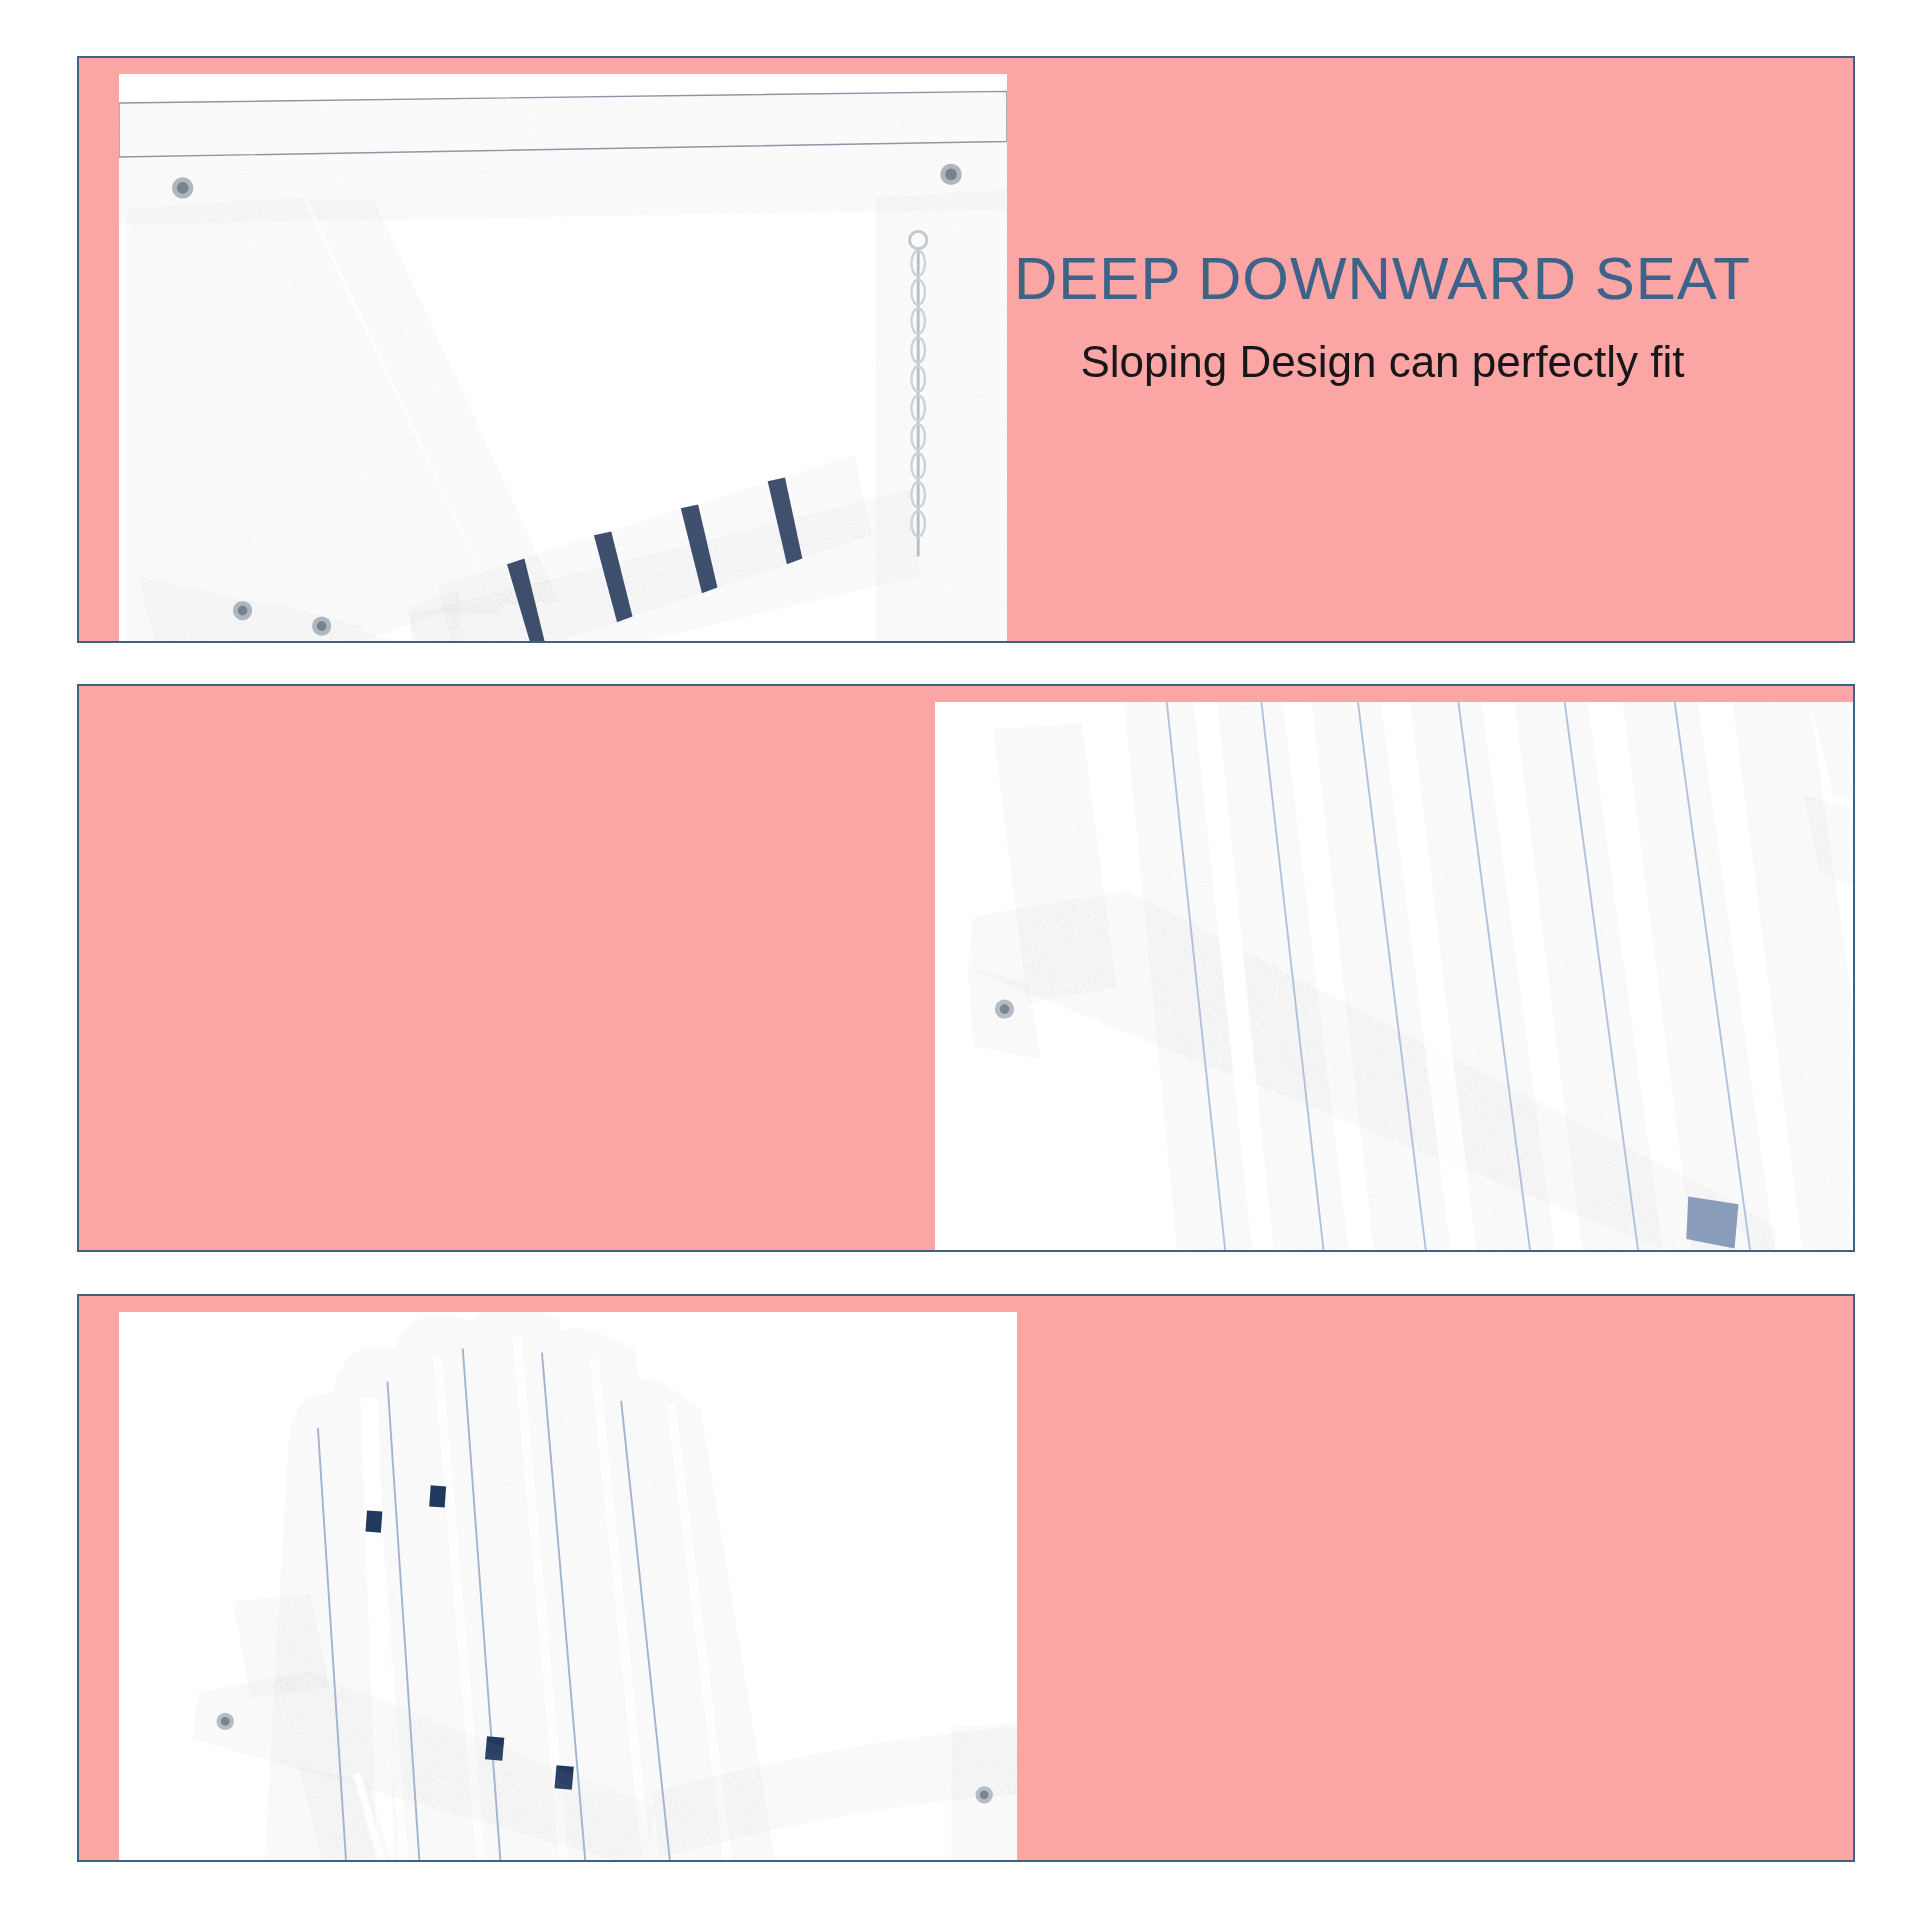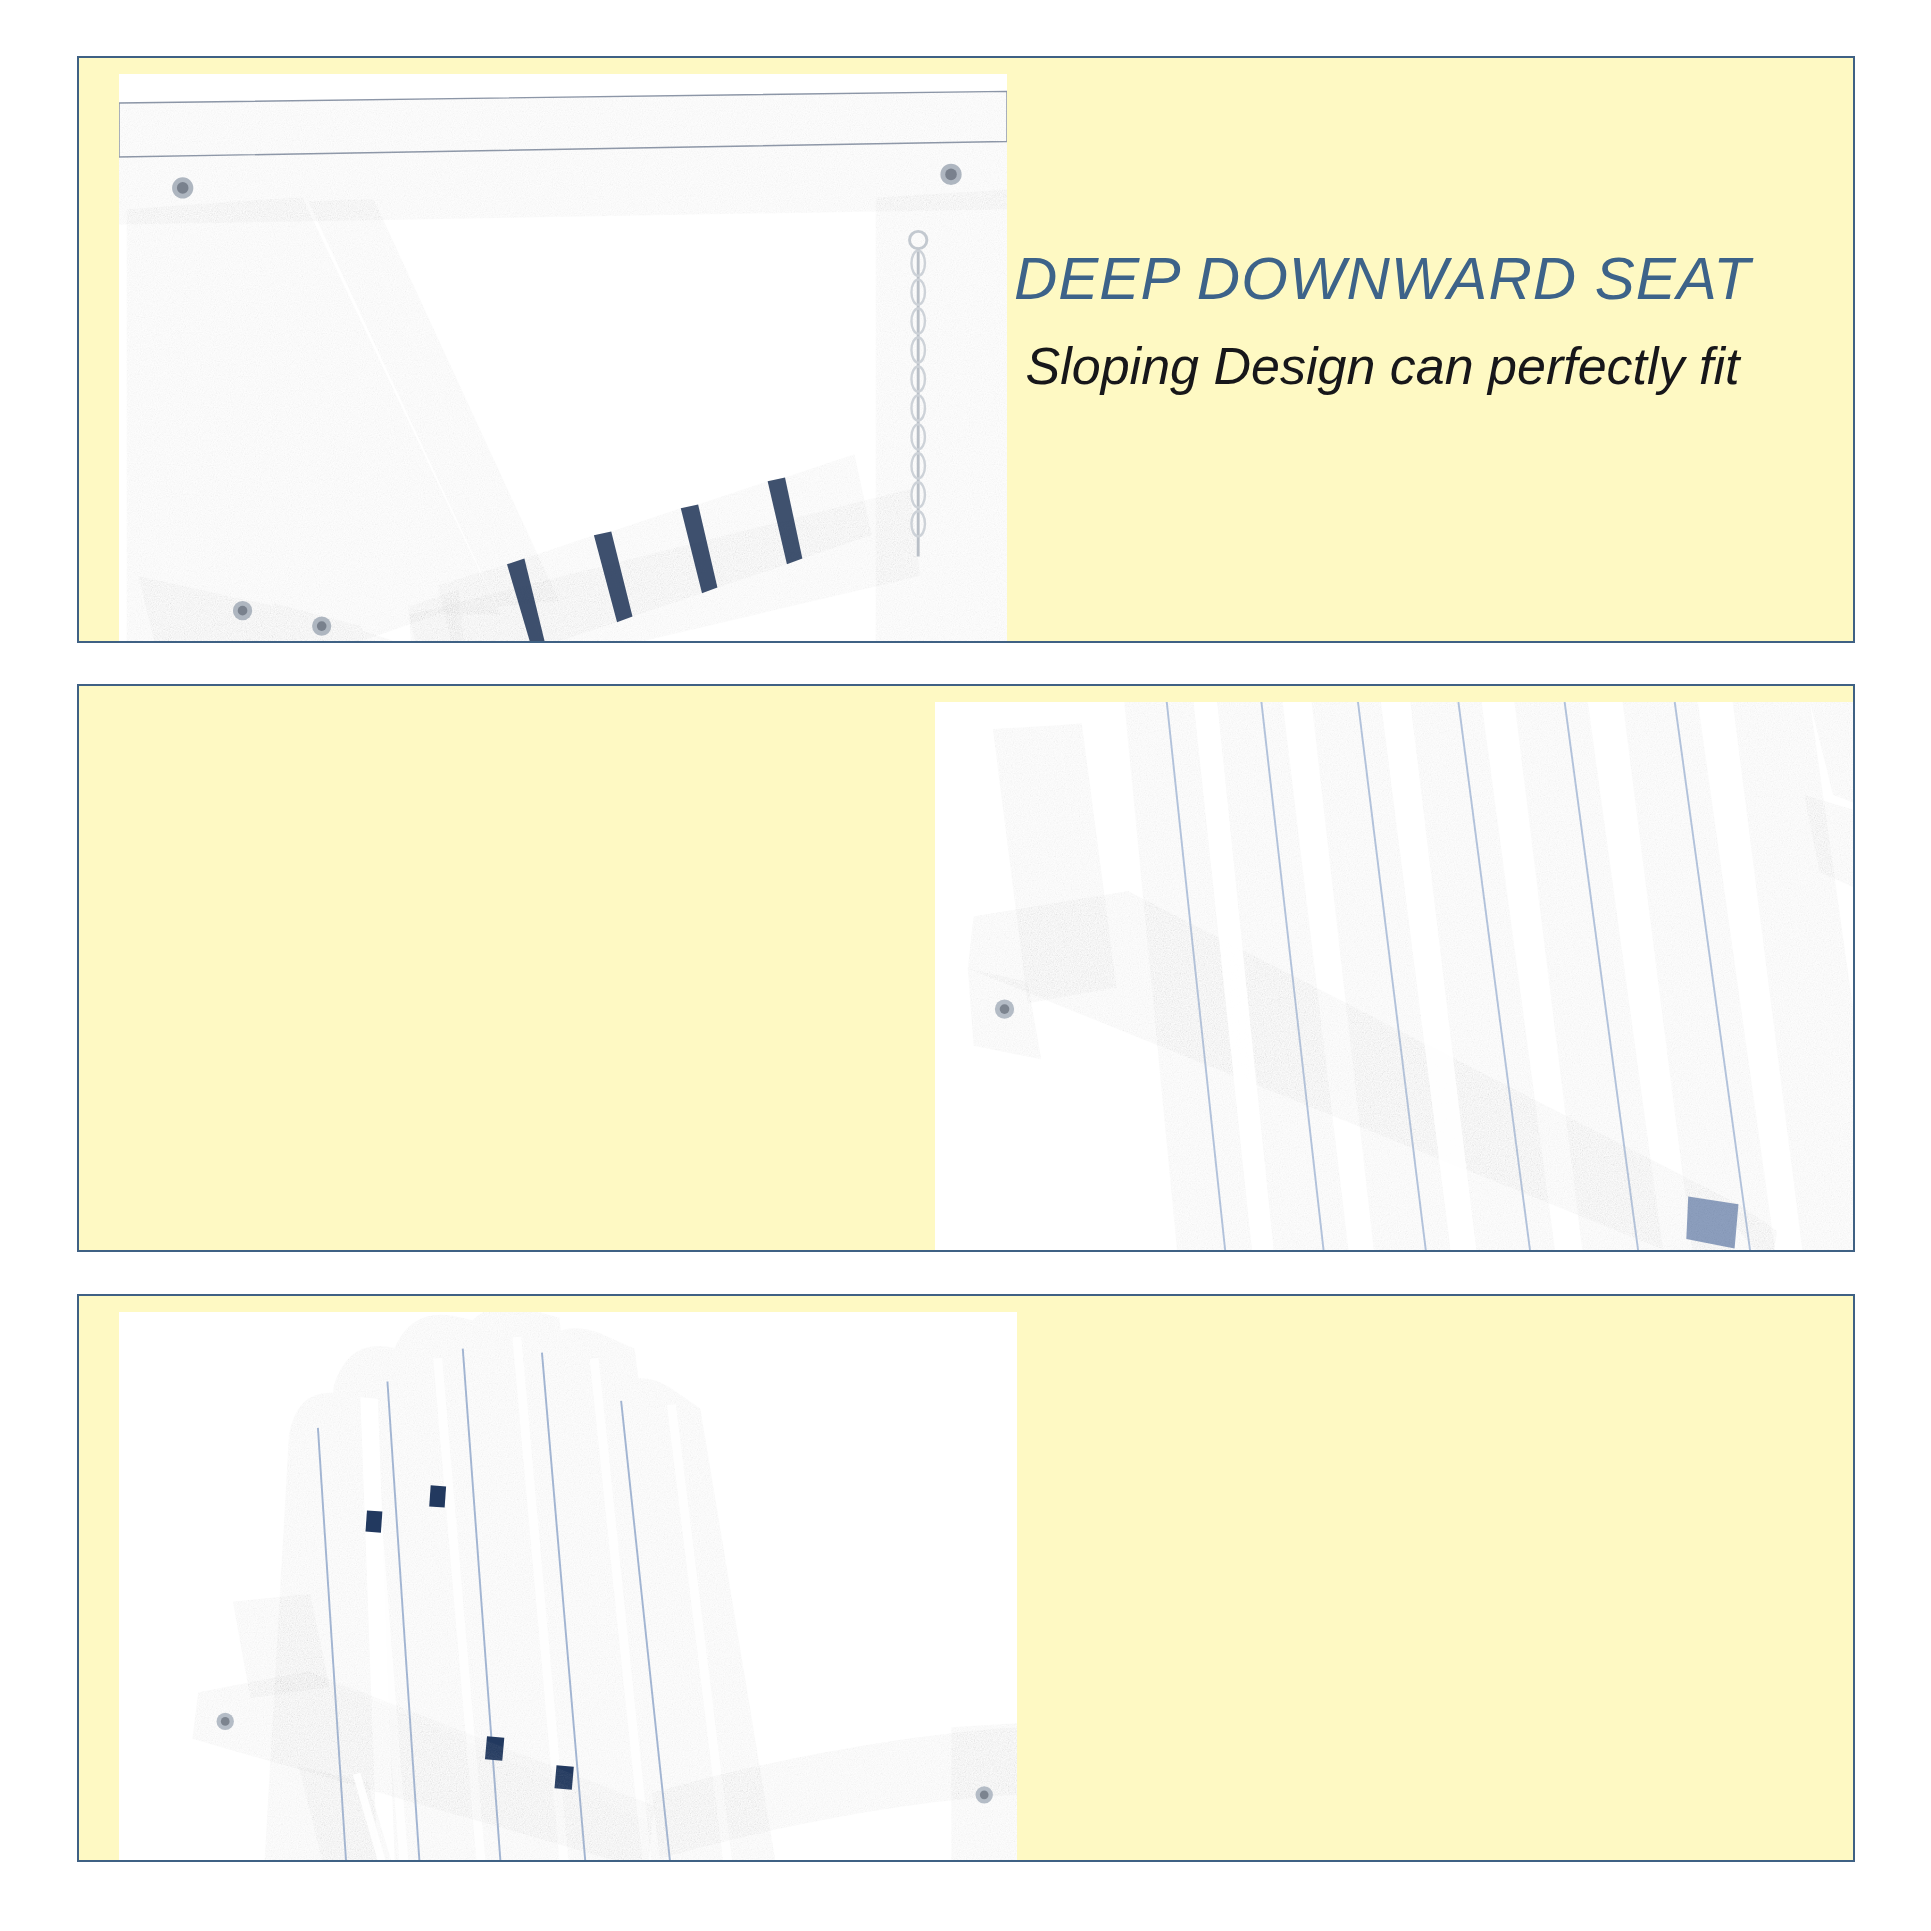--- a/index.html
+++ b/index.html
@@ -8,43 +8,42 @@
     background:#ffffff;
     font-family:"Liberation Sans", sans-serif;
     overflow:hidden;
     position:relative;
   }
 
   
   .panel{
     position:absolute;
     border:2.9px solid #3f6184;
-    background:#fef9c3;
+    background:#fca5a5;
     box-sizing:border-box;
     overflow:hidden;
-    font-style:italic;
   }
   #panel-1{left:77px;  top:56px;   width:1778px; height:587px;}
   #panel-2{left:77px;  top:684px;  width:1778px; height:568px;}
   #panel-3{left:77px;  top:1294px; width:1778px; height:568px;}
 
   
   .textblock{position:absolute;}
   .headline{
     color:#3d6389;
     font-size:60px;
     letter-spacing:1px;
     line-height:1.05;
     white-space:nowrap;
     font-weight:400;
     margin:0;
   }
   .subline{
     color:#17171a;
-    font-size:52px;
+    font-size:44px;
     line-height:1.30;
     font-weight:400;
     margin:0;
   }
   .subline span{display:block;}
 
   #text-1{left:869px; top:189px; width:869px; text-align:center;}
   #text-1 .headline{margin-bottom:23px;}
 
   

